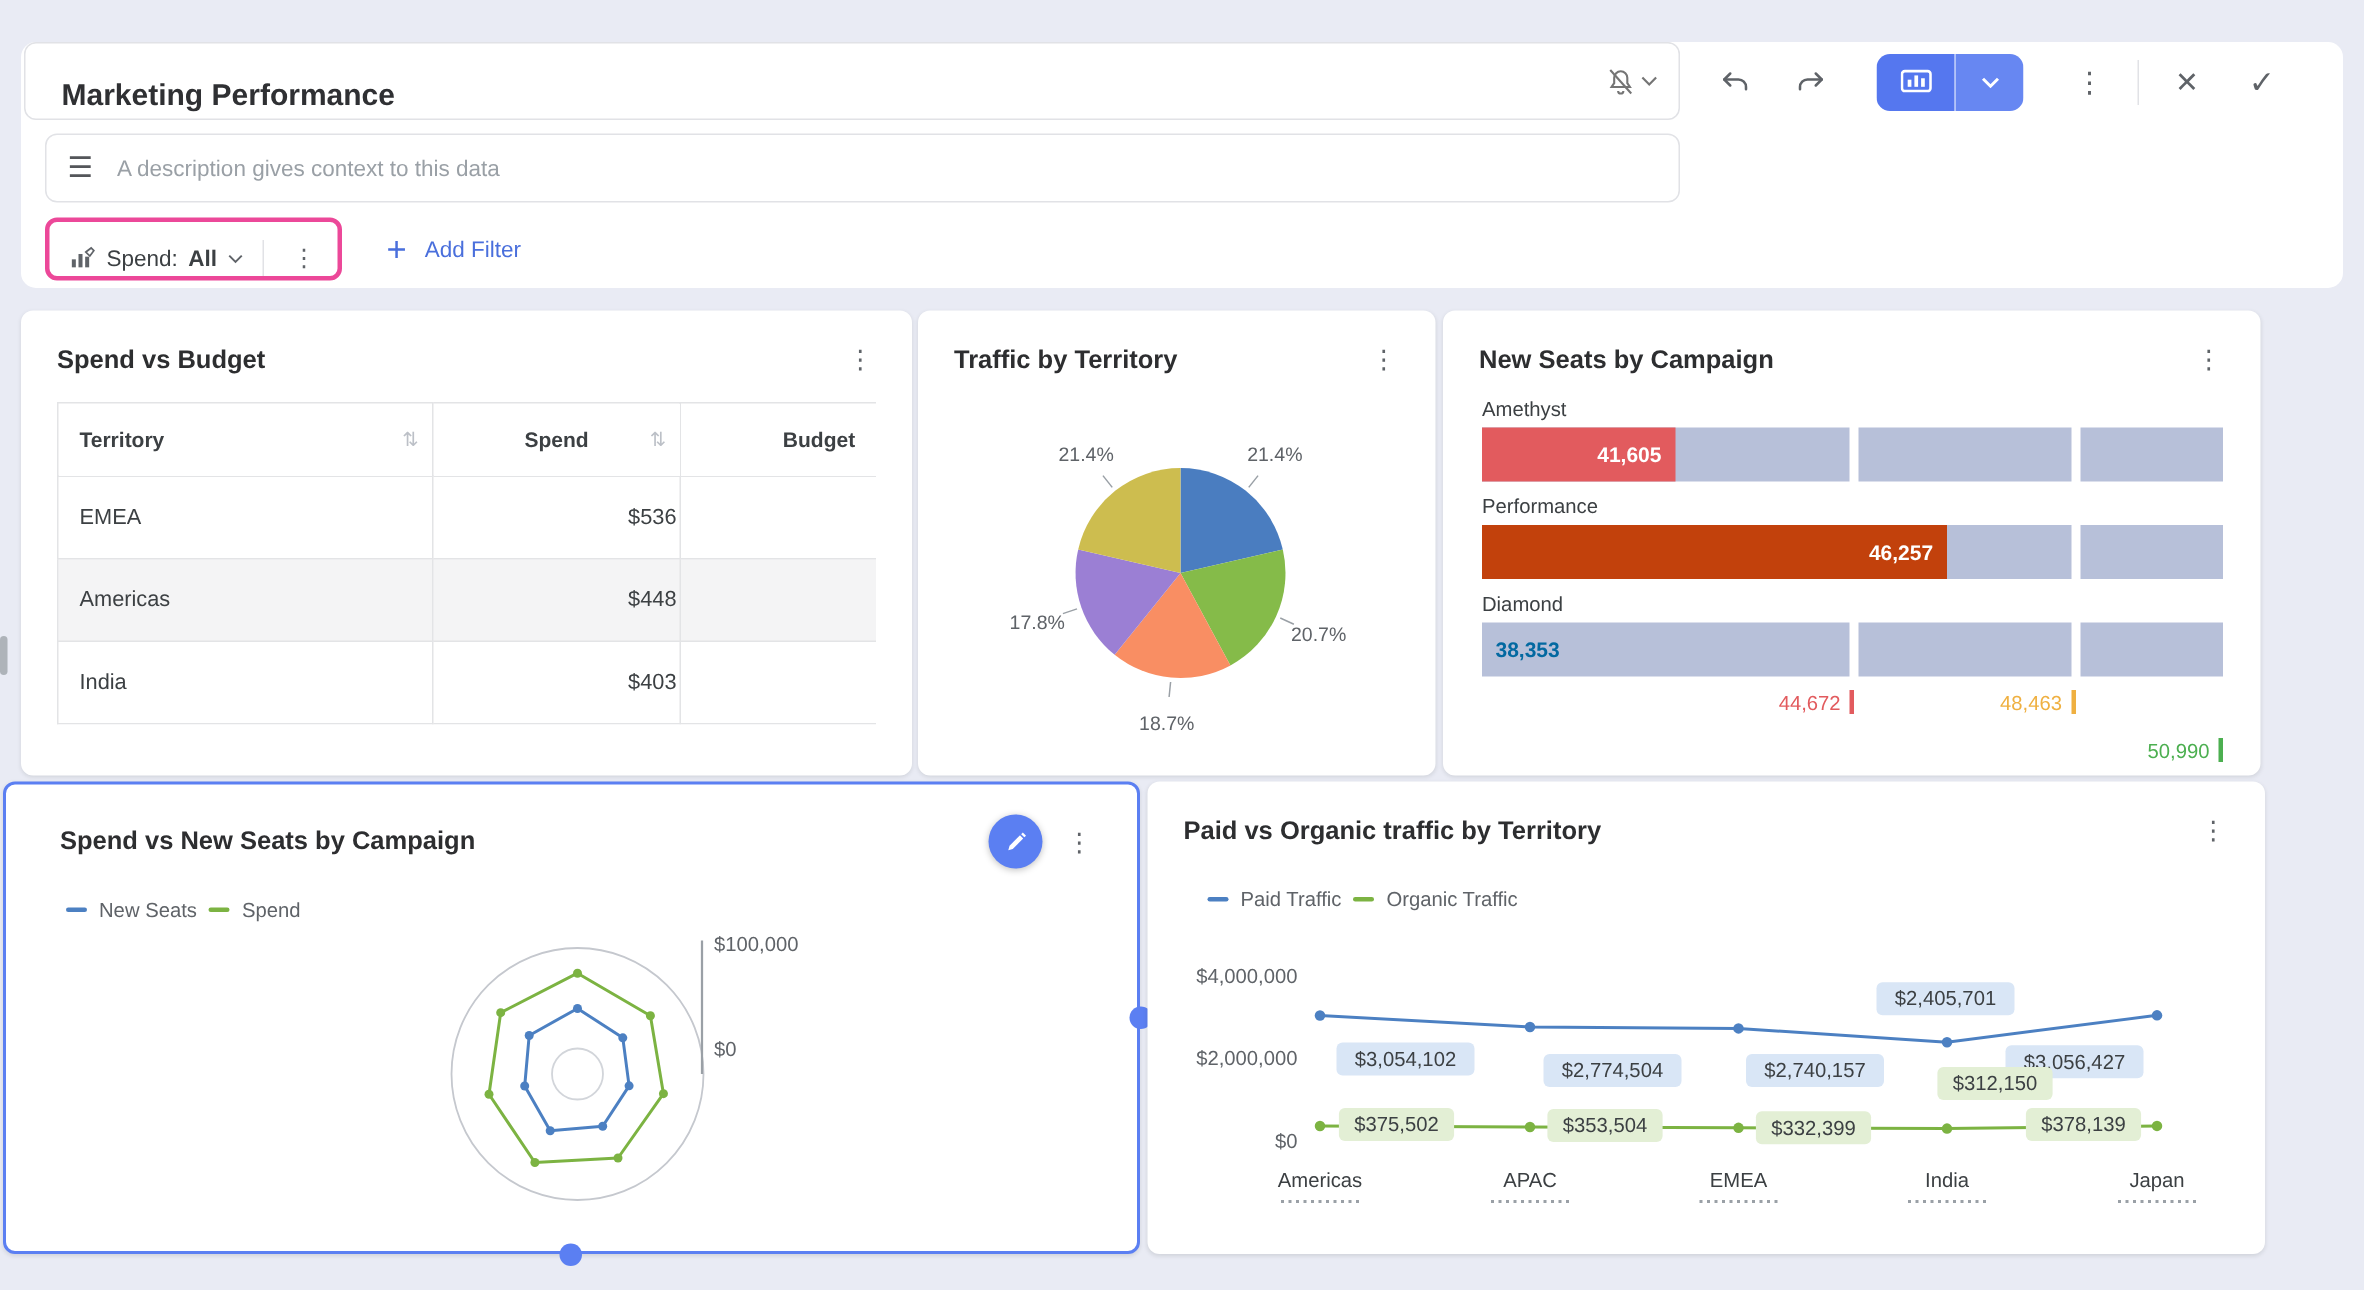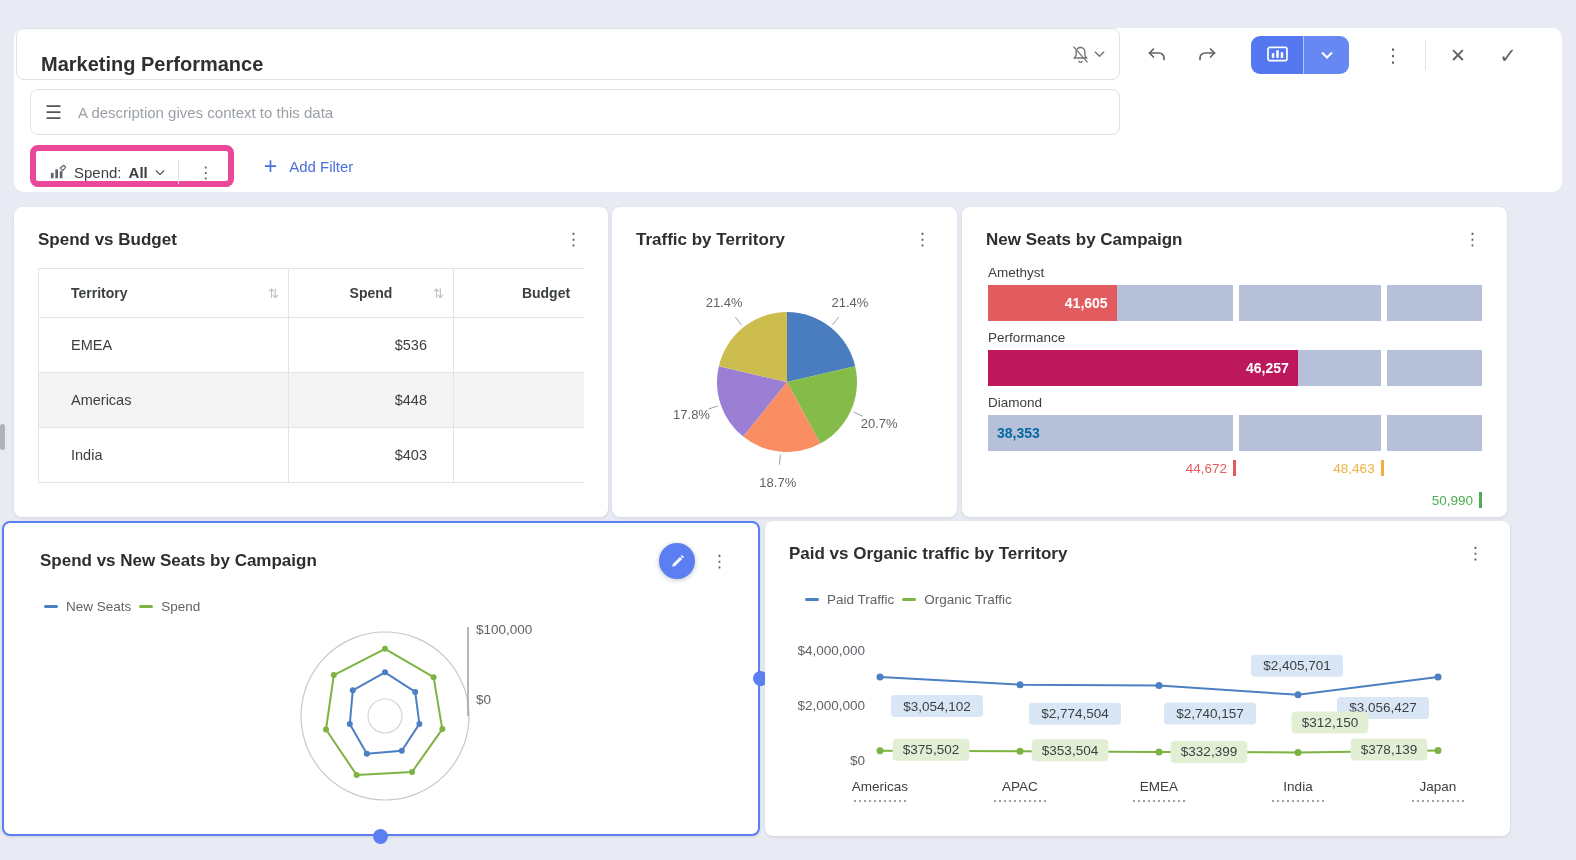--- a/index.html
+++ b/index.html
@@ -19,21 +19,21 @@
   .icon-btn { background:none; border:none; width:36px; height:36px; display:flex; align-items:center; justify-content:center; cursor:pointer; color:#5f6368; font-size:18px; padding:0; }
   .glyph { font-size:19px; color:#5f6368; line-height:1; }
   .split-btn { display:flex; height:38px; border-radius:9px; overflow:hidden; margin:0 12px; }
   .split-main { width:52px; border:none; background:#5577ef; display:flex; align-items:center; justify-content:center; cursor:pointer; }
   .split-caret { width:46px; border:none; border-left:1px solid rgba(255,255,255,.5); background:#6787f2; display:flex; align-items:center; justify-content:center; cursor:pointer; }
   .v-divider { width:1px; height:30px; background:#e1e2e6; }
   .desc-box { position:absolute; left:16px; top:61px; width:1090px; height:46px; border:1px solid #e1e2e6; border-radius:8px; display:flex; align-items:center; gap:16px; padding:0 14px; background:#fff; }
   .hamburger { font-size:19px; color:#54565a; }
   .desc-placeholder { font-size:15px; color:#9aa0a6; }
   .filter-row { position:absolute; left:16px; top:117px; display:flex; align-items:center; gap:30px; }
-  .filter-chip { height:42px; border:6px solid #ec4899; border-radius:8px; background:#fff; display:flex; align-items:center; gap:7px; padding:12px 8px 0 13px; cursor:pointer; }
+  .filter-chip { height:42px; border:3px solid #ec4899; border-radius:8px; background:#fff; display:flex; align-items:center; gap:7px; padding:12px 8px 0 13px; cursor:pointer; }
   .f-label { font-size:15px; color:#3c4043; }
   .f-value { font-size:15px; font-weight:bold; color:#3c4043; }
   .chip-div { width:1px; height:24px; background:#e1e2e6; margin:0 6px; }
   .chip-kebab { font-size:16px; color:#5f6368; padding:0 6px; cursor:pointer; }
   .add-filter { display:flex; align-items:center; gap:12px; color:#4a6fdc; font-size:15px; cursor:pointer; }
   .plus { font-size:23px; font-weight:400; line-height:1; }
 
   
   .tile { position:absolute; background:#fff; border-radius:8px; box-shadow:0 1px 3px rgba(60,64,67,.14); }
   #tile-budget  { left:14px;  top:207px; width:594px; height:310px; }
@@ -46,24 +46,24 @@
   .tile-title { flex:1; font-size:17px; font-weight:bold; color:#2d2e30; }
   .tile-kebab { background:none; border:none; font-size:17px; color:#5f6368; cursor:pointer; padding:2px 6px; }
   .edit-btn { width:36px; height:36px; border-radius:50%; border:none; background:#5b7ff2; display:flex; align-items:center; justify-content:center; cursor:pointer; box-shadow:0 1px 5px rgba(0,0,0,.25); margin-right:10px; }
 
   
   .table-wrap { margin:16px 0 0 24px; width:546px; overflow:hidden; }
   .grid-table { border-collapse:collapse; table-layout:fixed; width:600px; font-size:14.5px; color:#3c4043; }
   .grid-table th, .grid-table td { border:1px solid #e3e4e6; }
   .grid-table th { height:49px; font-size:14px; font-weight:bold; position:relative; background:#fff; }
   .grid-table td { height:55px; }
-  .grid-table .c0 { width:250px; text-align:left; padding-left:32px; }
+  .grid-table .c0 { width:250px; text-align:left; padding-left:14px; }
   .grid-table .c1 { width:165px; }
   .grid-table .c2 { width:185px; }
-  .grid-table td.c1, .grid-table td.c2 { text-align:right; padding-right:26px; }
+  .grid-table td.c1, .grid-table td.c2 { text-align:right; padding-right:2px; }
   .grid-table th.c1, .grid-table th.c2 { text-align:center; }
   .grid-table tbody tr:nth-child(2) { background:#f4f4f5; }
   .sort-ic { position:absolute; right:9px; top:50%; transform:translateY(-50%); color:#bcc0c7; font-size:13px; font-weight:normal; }
 
   
   .pie-svg { position:absolute; left:0; top:40px; width:345px; height:262px; }
 
   
   .bullet-wrap { padding:13px 25px 0 26px; }
   .bullet-row { margin-bottom:9px; }
@@ -265,21 +265,21 @@
             <span style="color: rgb(255, 255, 255);">41,605</span>
           </div>
         </div>
       </div>
       <div class="bullet-row">
         <div class="bullet-label">Performance</div>
         <div class="bullet-track">
           <div class="bullet-seg" style="left: 0%; width: 49.6128%;"></div>
           <div class="bullet-seg" style="left: 50.8128%; width: 28.6739%;"></div>
           <div class="bullet-seg" style="left: 80.6867%; width: 19.3133%;"></div>
-          <div class="bullet-bar" style="width: 62.7029%; background: #be185d;">
+          <div class="bullet-bar" style="width: 62.7029%; background: #c2410c;">
             <span style="color: rgb(255, 255, 255);">46,257</span>
           </div>
         </div>
       </div>
       <div class="bullet-row">
         <div class="bullet-label">Diamond</div>
         <div class="bullet-track">
           <div class="bullet-seg" style="left: 0%; width: 49.6128%;"></div>
           <div class="bullet-seg" style="left: 50.8128%; width: 28.6739%;"></div>
           <div class="bullet-seg" style="left: 80.6867%; width: 19.3133%;"></div>

